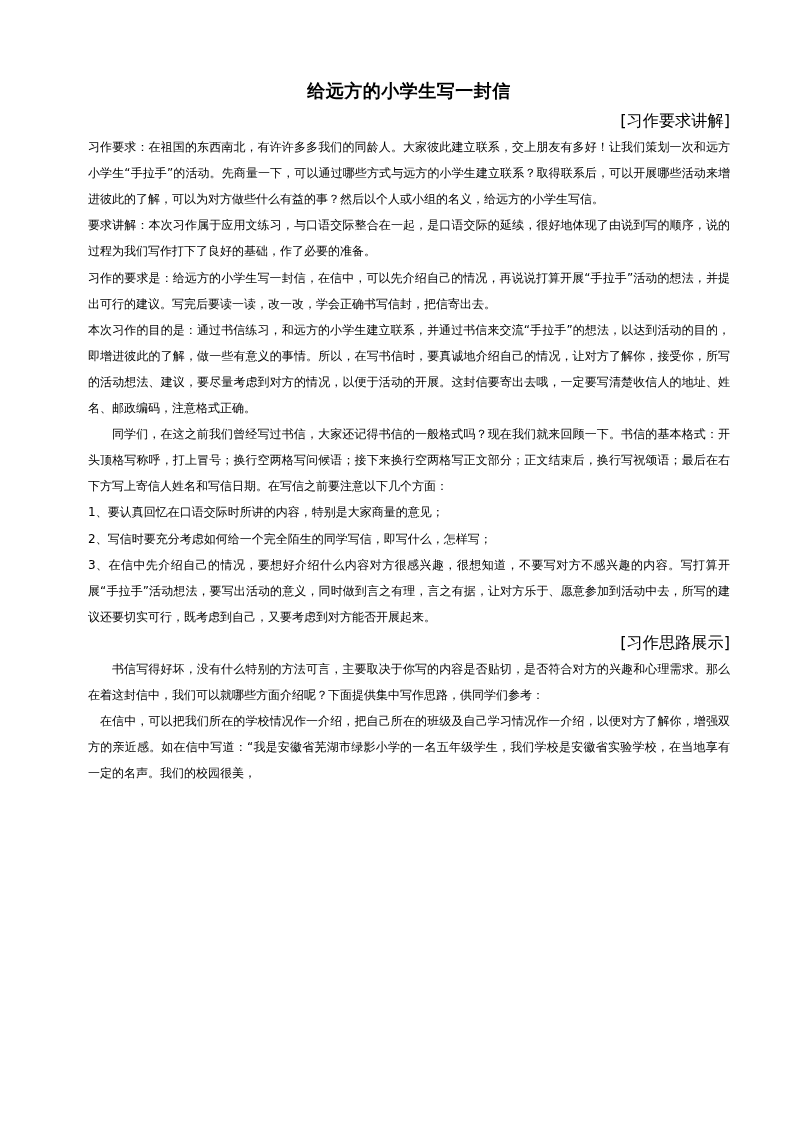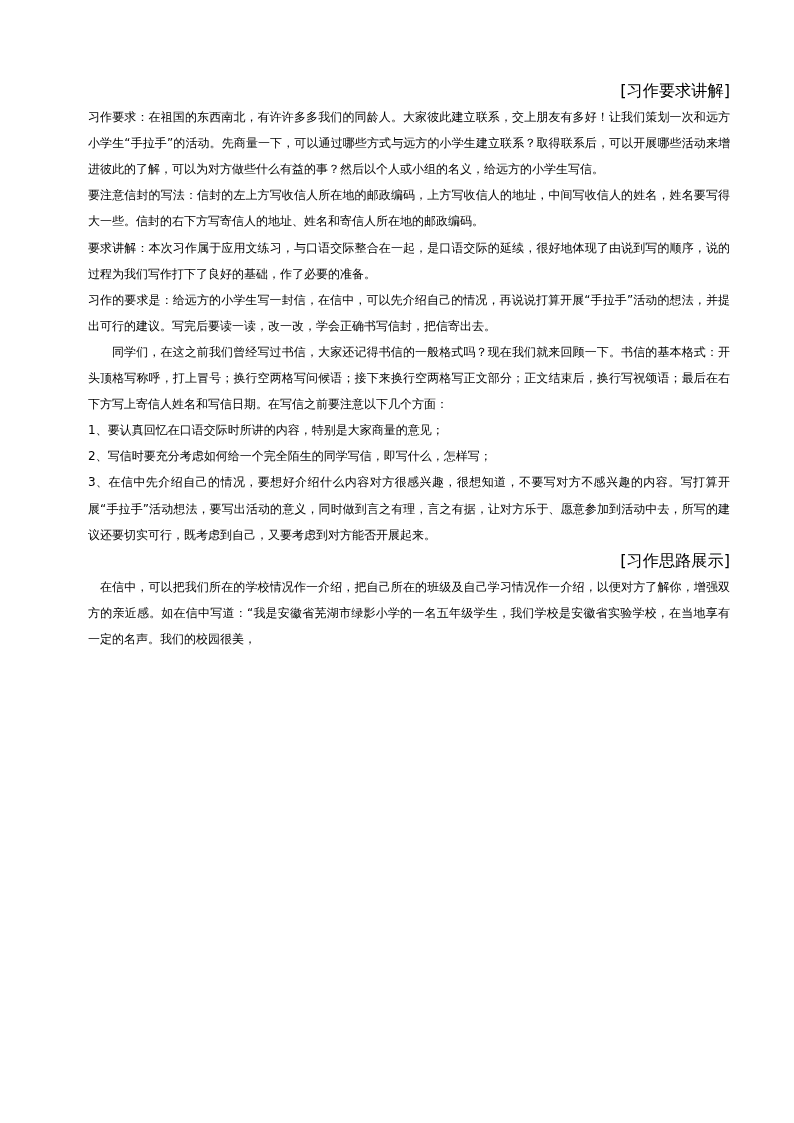--- a/index.html
+++ b/index.html
@@ -55,44 +55,46 @@
     font-size: 16.2px;
     line-height: 26.1px;
     text-align: right;
   }
 </style>
 </head>
 <body>
 
 <div class="page">
 
+  <h1 class="doc-title">给远方的小学生写一封信</h1>
 
   <div class="body-block">
 
     <p class="section-head">[习作要求讲解]</p>
 
     <p class="para">习作要求：在祖国的东西南北，有许许多多我们的同龄人。大家彼此建立联系，交上朋友有多好！让我们策划一次和远方小学生“手拉手”的活动。先商量一下，可以通过哪些方式与远方的小学生建立联系？取得联系后，可以开展哪些活动来增进彼此的了解，可以为对方做些什么有益的事？然后以个人或小组的名义，给远方的小学生写信。</p>
 
 
-    <p class="para">要注意信封的写法：信封的左上方写收信人所在地的邮政编码，上方写收信人的地址，中间写收信人的姓名，姓名要写得大一些。信封的右下方写寄信人的地址、姓名和寄信人所在地的邮政编码。</p>
 
     <p class="para">要求讲解：本次习作属于应用文练习，与口语交际整合在一起，是口语交际的延续，很好地体现了由说到写的顺序，说的过程为我们写作打下了良好的基础，作了必要的准备。</p>
 
     <p class="para">习作的要求是：给远方的小学生写一封信，在信中，可以先介绍自己的情况，再说说打算开展“手拉手”活动的想法，并提出可行的建议。写完后要读一读，改一改，学会正确书写信封，把信寄出去。</p>
 
+    <p class="para">本次习作的目的是：通过书信练习，和远方的小学生建立联系，并通过书信来交流“手拉手”的想法，以达到活动的目的，即增进彼此的了解，做一些有意义的事情。所以，在写书信时，要真诚地介绍自己的情况，让对方了解你，接受你，所写的活动想法、建议，要尽量考虑到对方的情况，以便于活动的开展。这封信要寄出去哦，一定要写清楚收信人的地址、姓名、邮政编码，注意格式正确。</p>
 
 
     <p class="para indent2">同学们，在这之前我们曾经写过书信，大家还记得书信的一般格式吗？现在我们就来回顾一下。书信的基本格式：开头顶格写称呼，打上冒号；换行空两格写问候语；接下来换行空两格写正文部分；正文结束后，换行写祝颂语；最后在右下方写上寄信人姓名和写信日期。在写信之前要注意以下几个方面：</p>
 
     <p class="para">1、要认真回忆在口语交际时所讲的内容，特别是大家商量的意见；</p>
 
     <p class="para">2、写信时要充分考虑如何给一个完全陌生的同学写信，即写什么，怎样写；</p>
 
     <p class="para">3、在信中先介绍自己的情况，要想好介绍什么内容对方很感兴趣，很想知道，不要写对方不感兴趣的内容。写打算开展“手拉手”活动想法，要写出活动的意义，同时做到言之有理，言之有据，让对方乐于、愿意参加到活动中去，所写的建议还要切实可行，既考虑到自己，又要考虑到对方能否开展起来。</p>
 
     <p class="section-head">[习作思路展示]</p>
 
+    <p class="para indent2">书信写得好坏，没有什么特别的方法可言，主要取决于你写的内容是否贴切，是否符合对方的兴趣和心理需求。那么在着这封信中，我们可以就哪些方面介绍呢？下面提供集中写作思路，供同学们参考：</p>
 
 
     <p class="para indent1">在信中，可以把我们所在的学校情况作一介绍，把自己所在的班级及自己学习情况作一介绍，以便对方了解你，增强双方的亲近感。如在信中写道：“我是安徽省芜湖市绿影小学的一名五年级学生，我们学校是安徽省实验学校，在当地享有一定的名声。我们的校园很美，</p>
 
   </div>
 </div>
 
 </body></html>

